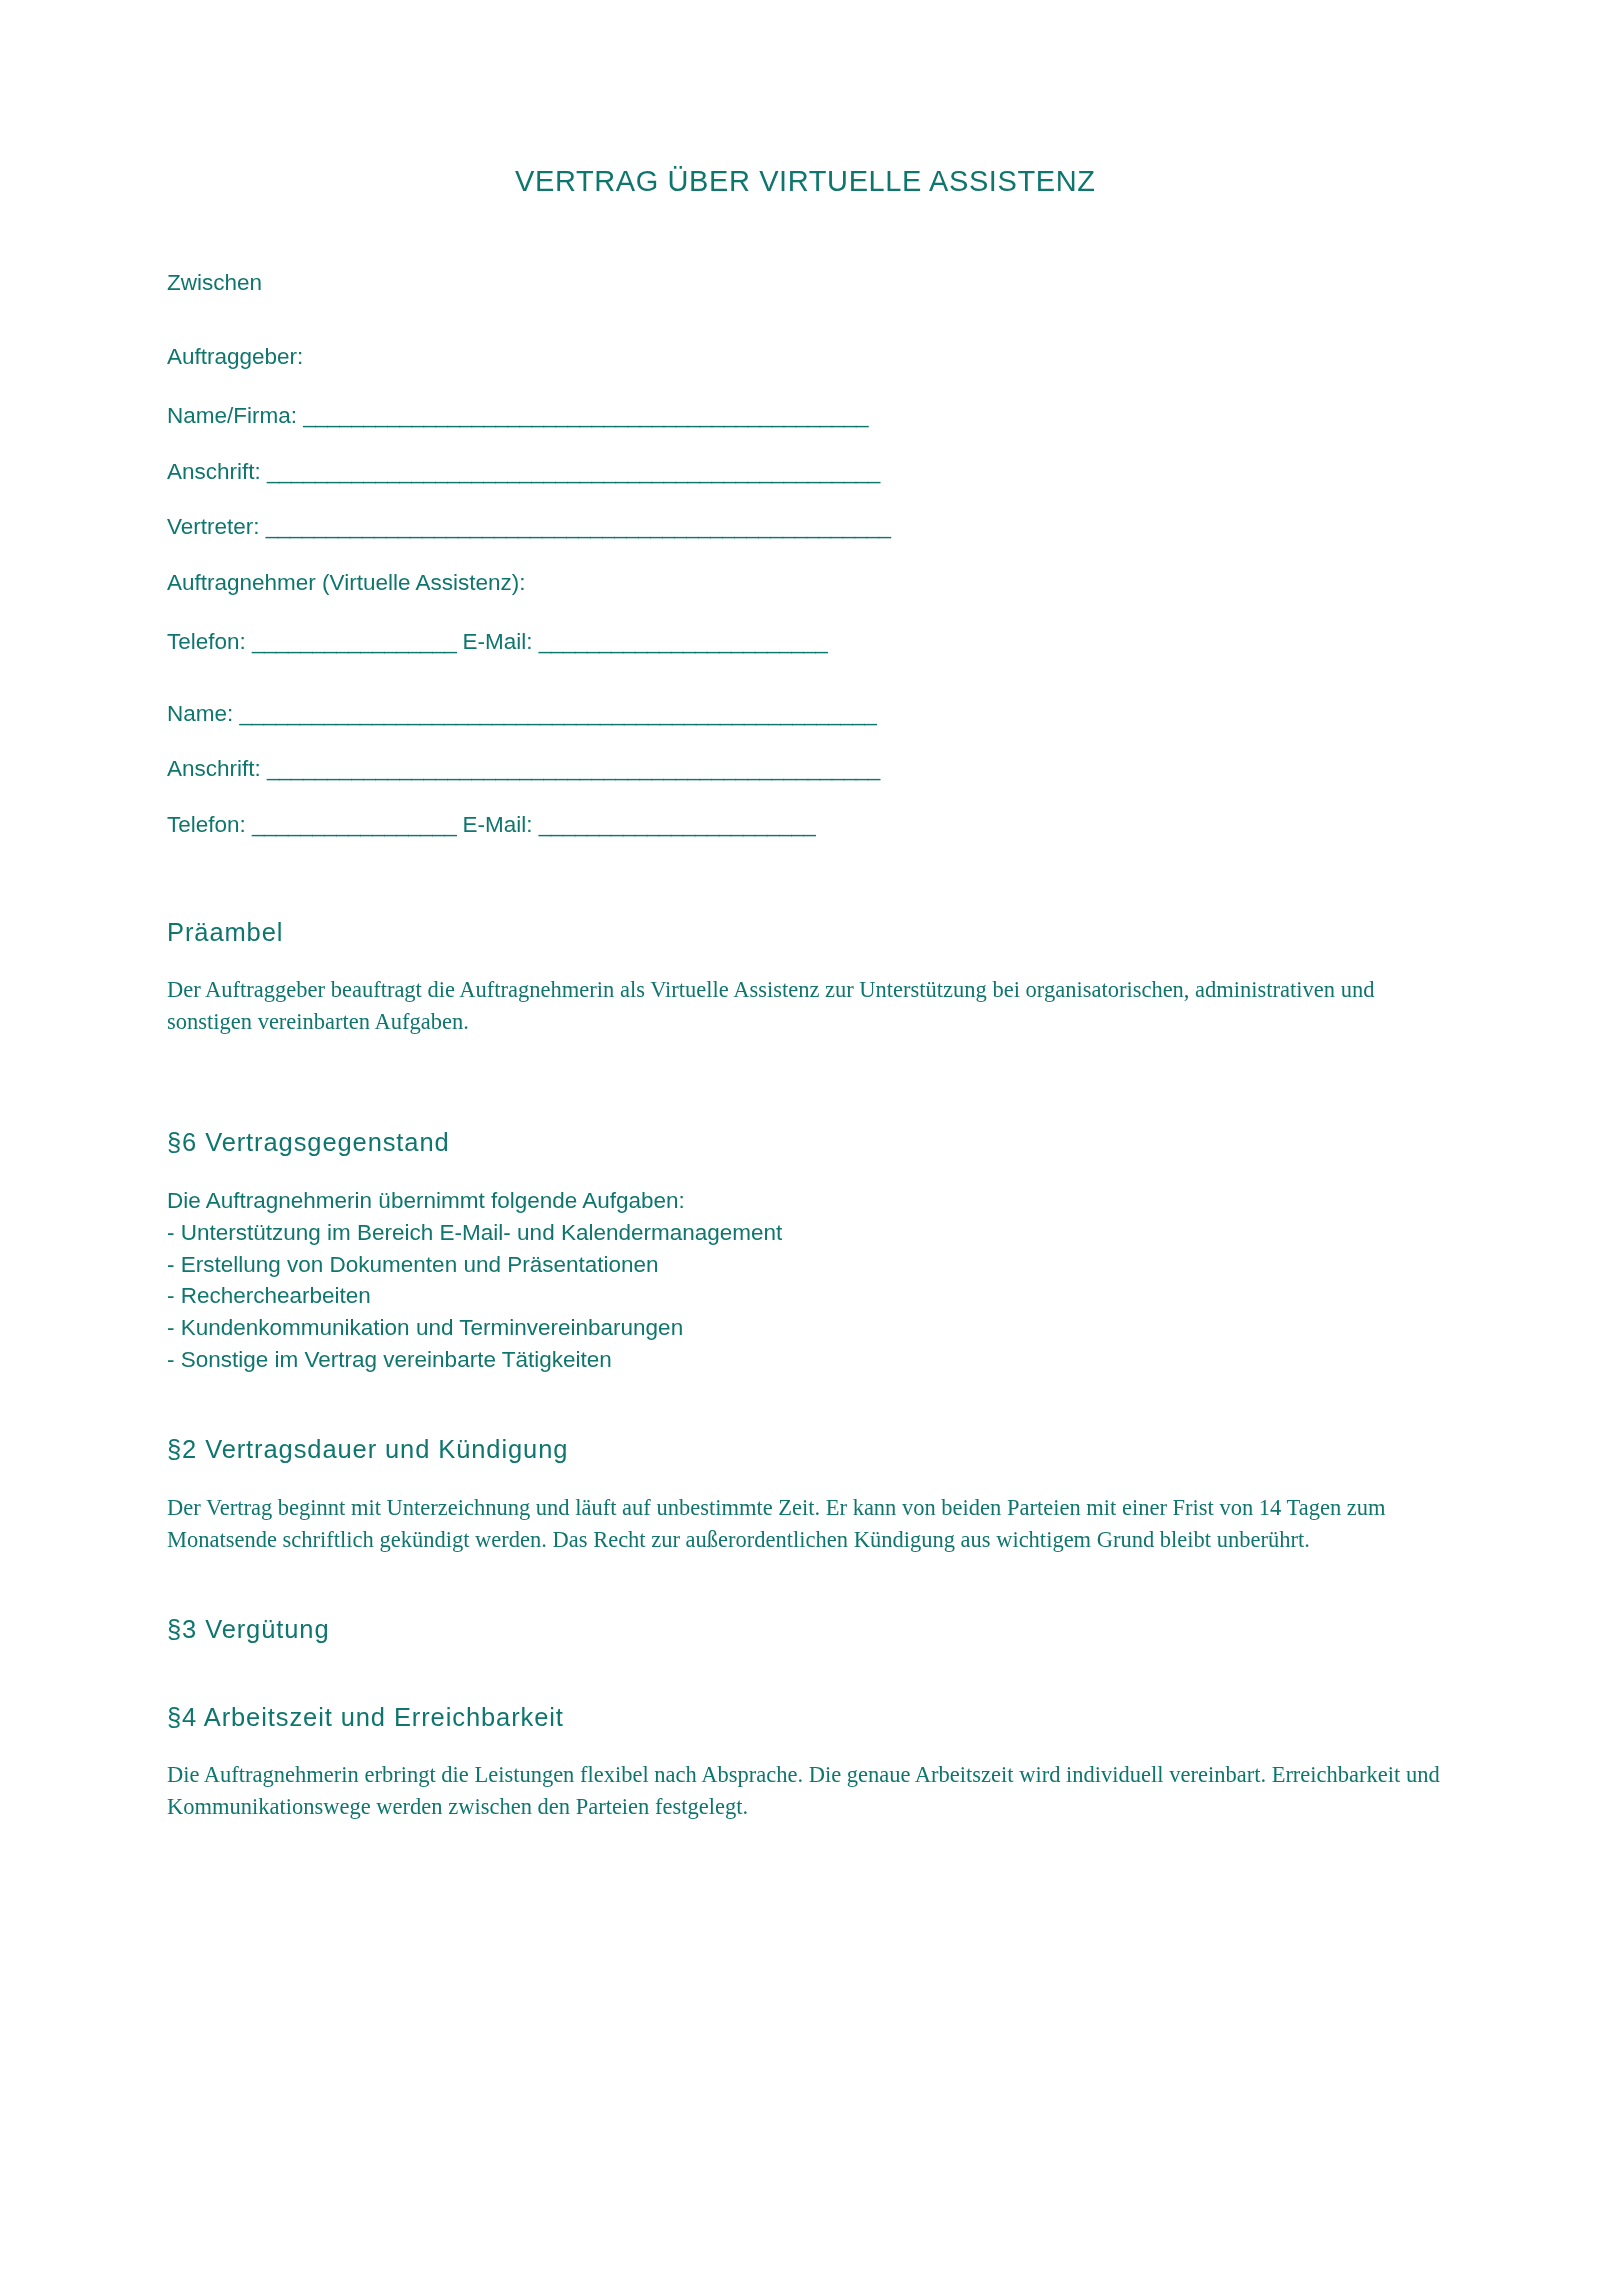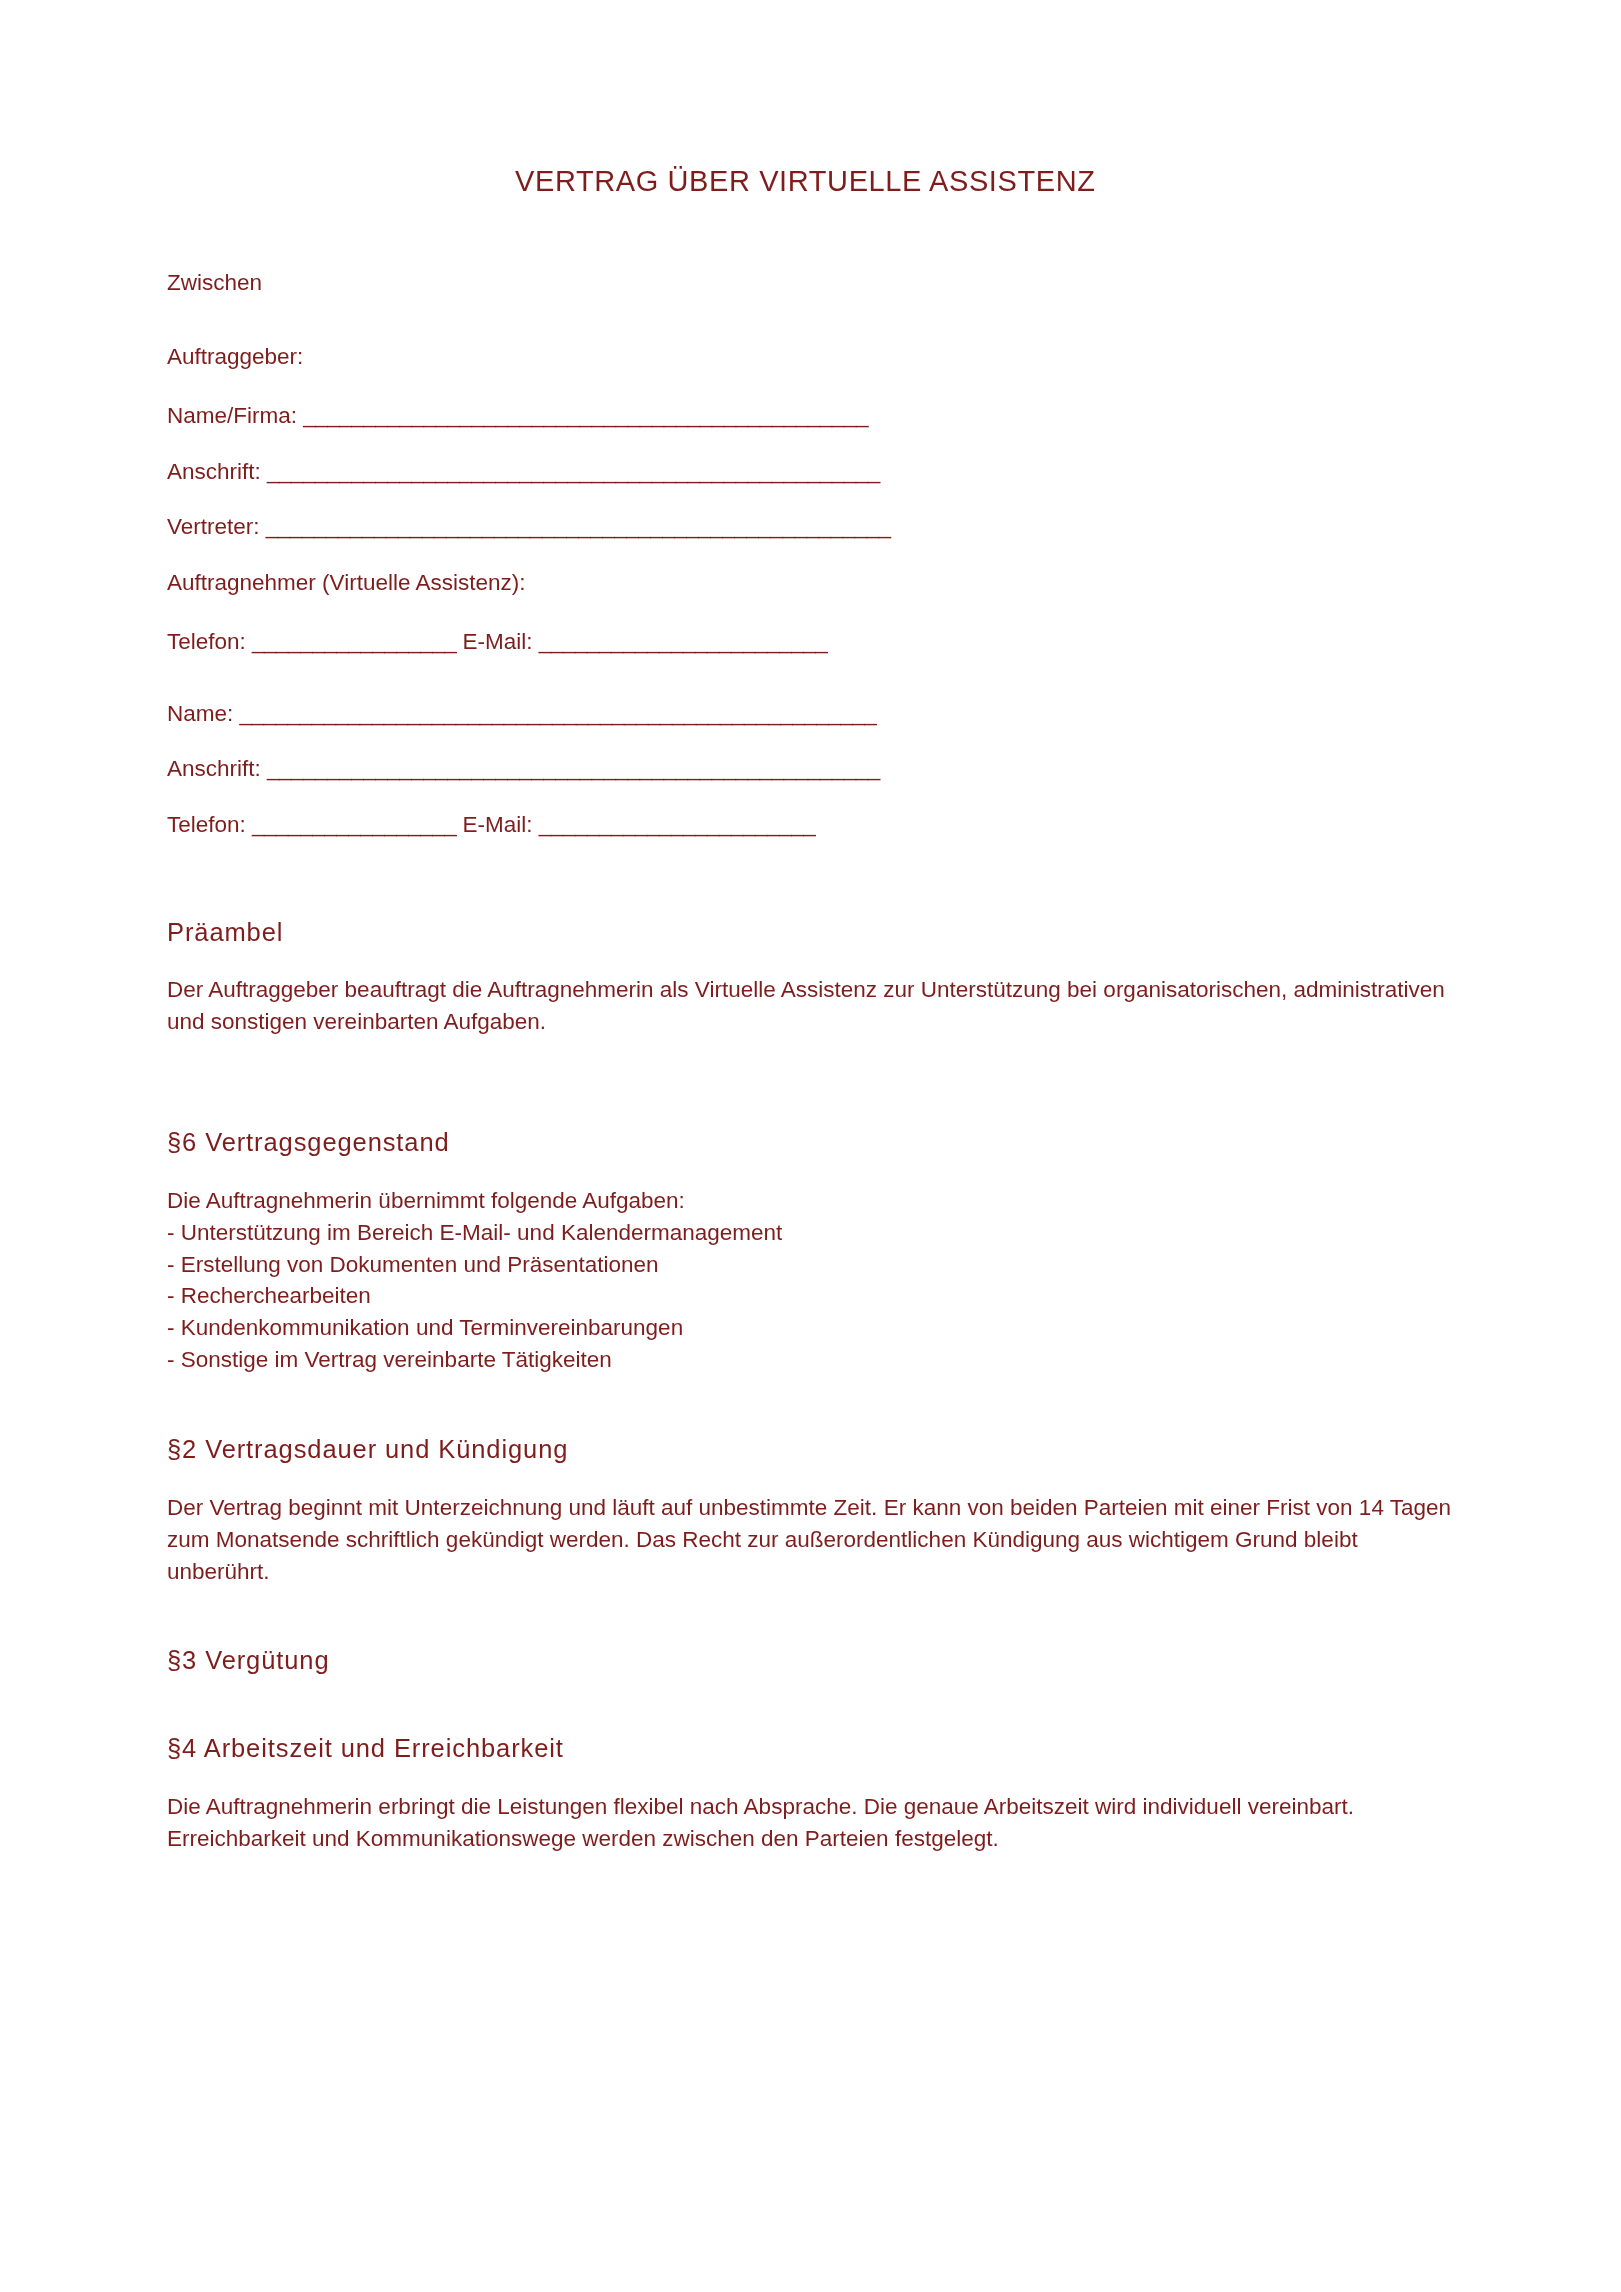--- a/index.html
+++ b/index.html
@@ -5,21 +5,21 @@
   html, body {
     margin: 0;
     padding: 0;
     background: #ffffff;
   }
   .page {
     position: relative;
     width: 1621px;
     height: 2293px;
     background: #ffffff;
-    color: #7f1d1d;
+    color: #0f766e;
     font-family: "Liberation Sans", sans-serif;
     box-sizing: border-box;
     overflow: hidden;
   }
   .content {
     position: absolute;
     left: 167px;
     top: 0;
     width: 1294px;
   }
@@ -71,20 +71,21 @@
   .h-s1 { margin-top: 90px; }
   .h-s2 { margin-top: 59px; }
   .h-s3 { margin-top: 59px; }
   .h-s4 { margin-top: 59px; }
 
   
   .body-text {
     font-size: 22.5px;
     line-height: 1.42;
     margin: 27.4px 0 0 0;
+    font-family: Liberation Serif, serif;
   }
   .tight-list {
     font-size: 22.5px;
     line-height: 1.42;
     margin: 27.4px 0 0 0;
     white-space: pre-line;
   }
 </style>
 </head>
 <body>

